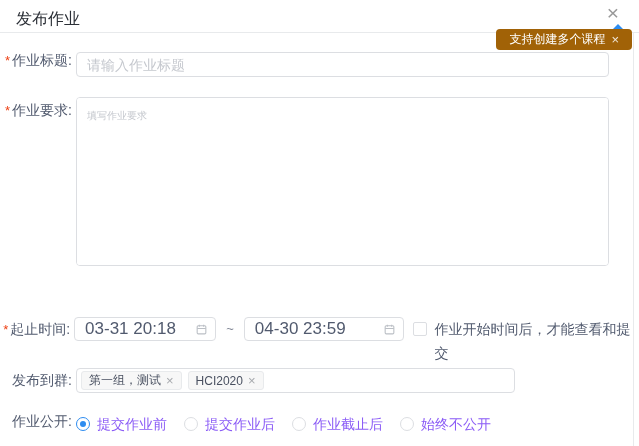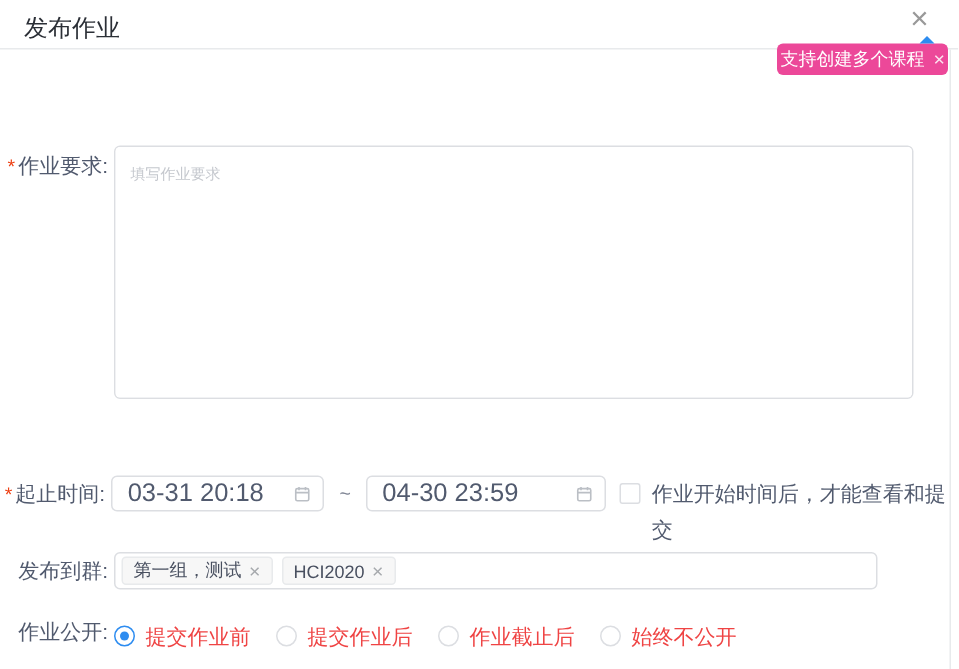--- a/index.html
+++ b/index.html
@@ -10,21 +10,21 @@
     overflow:hidden; font-size:14px; color:#515a6e;
   }
   
   .hdr-title { position:absolute; left:16px; top:9px; font-size:16px; color:#2b2f36; }
   .hdr-close { position:absolute; left:601px; top:1px; font-size:21px; color:#999;
     width:24px; height:24px; text-align:center; line-height:24px; cursor:pointer; font-weight:300;}
   .hdr-divider { position:absolute; left:0; top:32px; width:639px; height:1px; background:#e8eaec; }
   .right-line { position:absolute; left:633px; top:33px; width:1px; height:413px; background:#e8eaec; }
   
   .tooltip { position:absolute; top:29px; right:7px; height:21px; line-height:21px;
-    background:#ec4899; color:#fff; font-size:12px; padding:0 2px; border-radius:4px;
+    background:#a16207; color:#fff; font-size:12px; padding:0 13px; border-radius:4px;
     display:flex; align-items:center; gap:6px; }
   .tooltip::before { content:""; position:absolute; top:-5px; right:9px;
     border-left:5px solid transparent; border-right:5px solid transparent;
     border-bottom:5px solid #2d8cf0; }
   .tooltip .tt-close { color:rgba(255,255,255,.85); font-size:13px; cursor:pointer; line-height:21px; }
   
   .row { position:absolute; left:0; display:flex; align-items:flex-start; }
   .lbl { width:72px; text-align:right; font-size:14px; color:#515a6e; white-space:nowrap; }
   .req { color:#ed4014; margin-right:2px; font-size:13px; }
   .gap { width:4px; flex:0 0 4px; }
@@ -46,52 +46,57 @@
     display:flex; align-items:center; padding:0 26px 0 10px; font-size:17px; color:#515a6e;
     background:#fff; cursor:pointer; }
   .date-start { width:145px; }
   .date-end { width:163px; }
   .cal-ic { position:absolute; right:7px; top:5px; }
   .tilde { color:#808695; margin:0 10px; line-height:24px; font-size:13px; }
   .chk { width:14px; height:14px; border:1px solid #dcdee2; border-radius:2px;
     background:#fff; margin:5px 0 0 9px; flex:0 0 14px; cursor:pointer; }
   .chk-lbl { margin-left:8px; line-height:24px; font-size:14px; color:#515a6e; cursor:pointer; }
   
-  .tag-input { width:509px; height:25px; border:1px solid #dcdee2; border-radius:4px;
+  .tag-input { width:439px; height:25px; border:1px solid #dcdee2; border-radius:4px;
     display:flex; align-items:center; padding:0 4px; gap:6px; cursor:text; background:#fff; }
   .tag { display:inline-flex; align-items:center; height:19px; background:#f7f7f7;
     border:1px solid #e8eaec; border-radius:3px; padding:0 7px; font-size:12px;
     color:#495060; gap:5px; }
   .tag .tag-x { color:#a6a9ad; font-size:13px; cursor:pointer; line-height:1; }
   
   .radio-wrap { display:flex; align-items:center; }
   .radio-group { display:flex; align-items:center; margin-right:17px; cursor:pointer; }
   .radio-circle { position:relative; width:14px; height:14px; border:1px solid #dcdee2;
     border-radius:50%; background:#fff; flex:0 0 14px; }
   .radio-group.checked .radio-circle { border-color:#2d8cf0; }
   .radio-group.checked .radio-circle::after { content:""; position:absolute; left:3px; top:3px;
     width:6px; height:6px; border-radius:50%; background:#2d8cf0; }
-  .radio-lbl { margin-left:7px; font-size:14px; color:#ef4444; line-height:14px; }
+  .radio-lbl { margin-left:7px; font-size:14px; color:#8b5cf6; line-height:14px; }
   svg { display:block; }
 </style>
 </head>
 <body>
 
 <div class="panel">
 
   <div class="hdr-title">发布作业</div>
   <div class="hdr-close">×</div>
   <div class="hdr-divider"></div>
   <div class="right-line"></div>
 
   <div class="tooltip">
     <span>支持创建多个课程</span>
     <span class="tt-close">×</span>
   </div>
 
+  <div class="row" style="top:52px;">
+    <div class="lbl"><span class="req">*</span><span>作业标题:</span></div>
+    <div class="gap"></div>
+    <input class="txt-input" type="text" placeholder="请输入作业标题" style="">
+  </div>
 
   <div class="row" style="top:97px;">
     <div class="lbl" style="padding-top:5px;"><span class="req">*</span><span>作业要求:</span></div>
     <div class="gap"></div>
     <div class="editor">
       <div class="editor-body">
         <span class="editor-ph">填写作业要求</span>
       </div>
     </div>
   </div>

